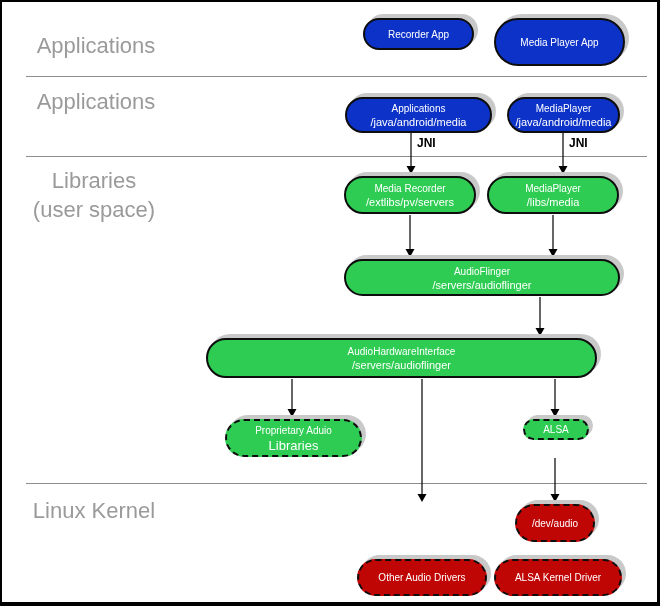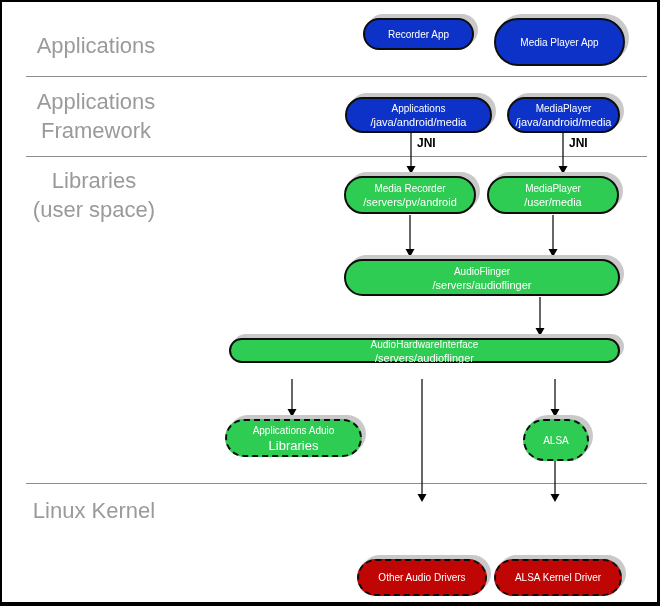--- a/index.html
+++ b/index.html
@@ -68,21 +68,20 @@
 </head>
 <body>
 
 <div class="canvas">
 
   <div class="layer-label" style="left:20px; top:29px; width:148px;">
     <div>Applications</div>
   </div>
   <div class="layer-label" style="left:20px; top:85px; width:148px;">
     <div>Applications</div>
-    <div>Framework</div>
   </div>
   <div class="layer-label" style="left:16px; top:164px; width:152px;">
     <div>Libraries</div>
     <div>(user space)</div>
   </div>
   <div class="layer-label" style="left:16px; top:494px; width:152px;">
     <div>Linux Kernel</div>
   </div>
 
   <div class="divider" style="top:74px;"></div>
@@ -135,42 +134,45 @@
     <div class="t1">Applications</div>
     <div class="t2">/java/android/media</div>
   </div>
   <div class="node blue" style="left:505px; top:95px; width:113px; height:36px;">
     <div class="t1">MediaPlayer</div>
     <div class="t2">/java/android/media</div>
   </div>
 
   <div class="node green" style="left:342px; top:174px; width:132px; height:38px;">
     <div class="t1">Media Recorder</div>
-    <div class="t2">/servers/pv/android</div>
+    <div class="t2">/extlibs/pv/servers</div>
   </div>
   <div class="node green" style="left:485px; top:174px; width:132px; height:38px;">
     <div class="t1">MediaPlayer</div>
-    <div class="t2">/user/media</div>
+    <div class="t2">/libs/media</div>
   </div>
   <div class="node green" style="left:342px; top:257px; width:276px; height:37px;">
     <div class="t1">AudioFlinger</div>
     <div class="t2">/servers/audioflinger</div>
   </div>
-  <div class="node green" style="left:227px; top:336px; width:391px; height:25px;">
+  <div class="node green" style="left:204px; top:336px; width:391px; height:40px;">
     <div class="t1">AudioHardwareInterface</div>
     <div class="t2">/servers/audioflinger</div>
   </div>
   <div class="node green dashed wrap2" style="left:223px; top:417px; width:137px; height:38px;">
-    <div class="t1">Applications Aduio</div>
+    <div class="t1">Proprietary Aduio</div>
     <div class="t2">Libraries</div>
   </div>
-  <div class="node green dashed" style="left:521px; top:417px; width:66px; height:42px;">
+  <div class="node green dashed" style="left:521px; top:417px; width:66px; height:21px;">
     <div class="t1">ALSA</div>
   </div>
 
+  <div class="node red dashed" style="left:513px; top:502px; width:80px; height:38px;">
+    <div class="t1">/dev/audio</div>
+  </div>
   <div class="node red dashed" style="left:355px; top:557px; width:130px; height:37px;">
     <div class="t1">Other Audio Drivers</div>
   </div>
   <div class="node red dashed" style="left:492px; top:557px; width:128px; height:37px;">
     <div class="t1">ALSA Kernel Driver</div>
   </div>
 
 </div>
 
 </body></html>

